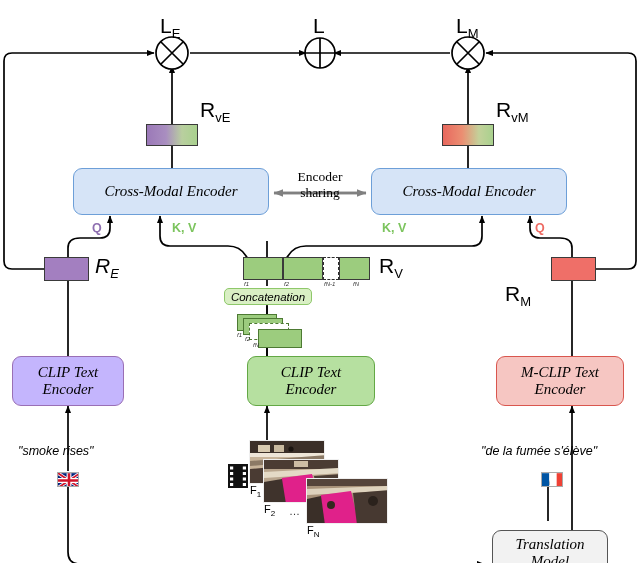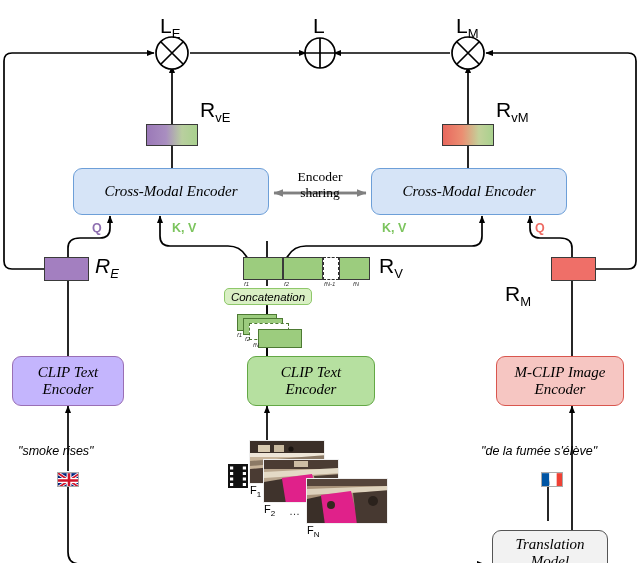--- a/index.html
+++ b/index.html
@@ -228,21 +228,21 @@
     <div>CLIP Text</div>
     <div>Encoder</div>
   </div>
 
   <div class="node procbox clip-img" style="left:247px;top:340px;width:128px;height:50px;font-size:15px;">
     <div>CLIP Text</div>
     <div>Encoder</div>
   </div>
 
   <div class="node procbox mclip-text" style="left:496px;top:340px;width:128px;height:50px;font-size:15px;">
-    <div>M-CLIP Image</div>
+    <div>M-CLIP Text</div>
     <div>Encoder</div>
   </div>
 
   <div class="node procbox trans" style="left:492px;top:514px;width:116px;height:46px;font-size:15px;">
     <div>Translation</div>
     <div>Model</div>
   </div>
 
   <div class="lbl caption" style="left:18px;top:428px;">"smoke rises"</div>
   <div class="flag" style="left:57px;top:456px;width:22px;height:15px;">

